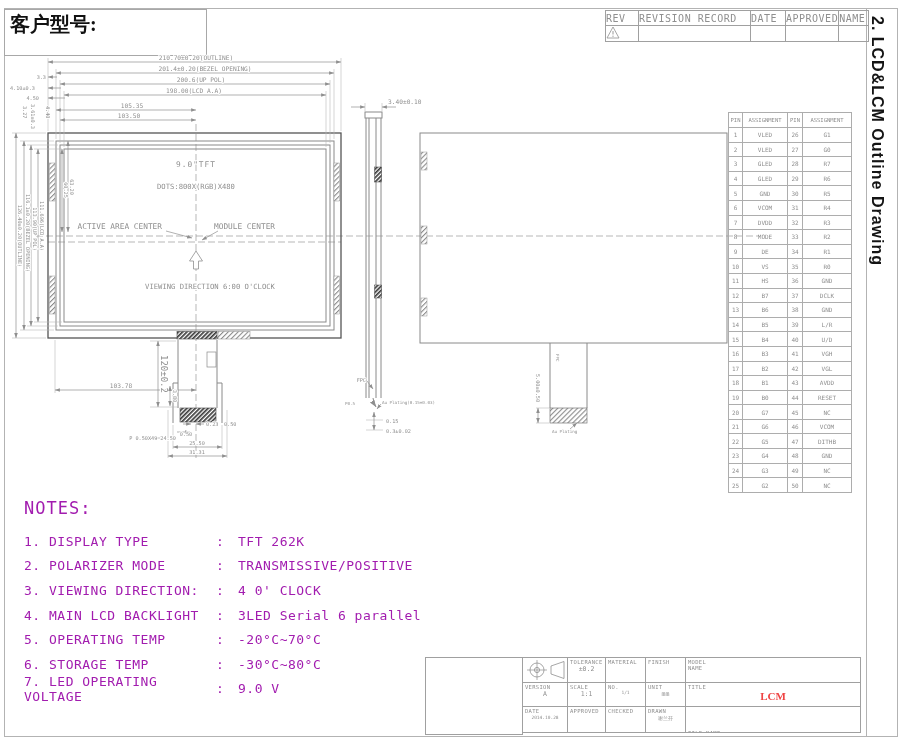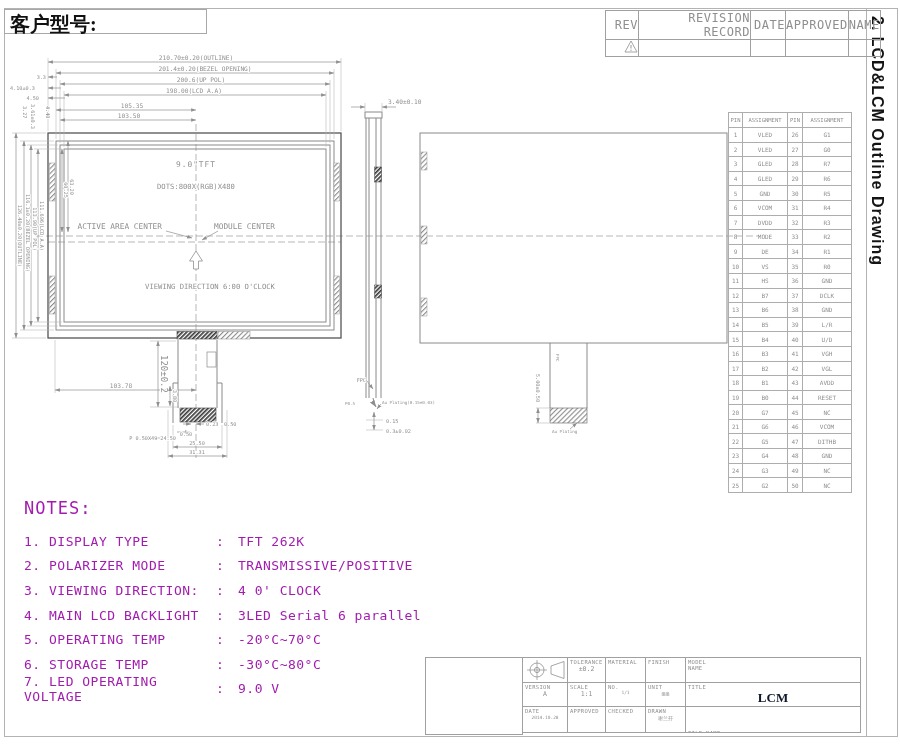--- a/index.html
+++ b/index.html
@@ -4,47 +4,47 @@
 <style>
   html,body{margin:0;padding:0;background:#fff;}
   .page{position:relative;width:900px;height:744px;background:#fff;overflow:hidden;
         font-family:"DejaVu Sans Mono",monospace;}
   
   .sheet-border{position:absolute;left:4px;top:8px;width:861px;height:727px;border:1px solid #b3b3b3;}
   .side-strip{position:absolute;left:866px;top:8px;width:30px;height:727px;border:1px solid #b3b3b3;}
   .side-title{position:absolute;left:868px;top:16px;height:320px;writing-mode:vertical-rl;
       font-family:"Liberation Sans",sans-serif;font-weight:bold;font-size:16px;color:#141414;letter-spacing:1px;}
   
-  .cust-box{position:absolute;left:4px;top:9px;width:203px;height:25px;border:1px solid #a8a8a8;
+  .cust-box{position:absolute;left:4px;top:9px;width:203px;height:47px;border:1px solid #a8a8a8;
       font-family:"Liberation Serif",serif;font-weight:bold;font-size:20px;color:#111;
       padding:1px 0 0 5px;box-sizing:border-box;}
   
   .rev-table{position:absolute;left:605px;top:10px;border-collapse:collapse;}
-  .rev-table td,.rev-table th{border:1px solid #a0a0a0;height:14px;font-size:12px;font-weight:normal;
-      color:#8f8f8f;text-align:right;padding:0;letter-spacing:.5px;}
+  .rev-table td,.rev-table th{border:1px solid #a0a0a0;height:14px;font-size:10px;font-weight:normal;
+      color:#8f8f8f;text-align:left;padding:0;letter-spacing:.5px;}
   
   .pin-table{position:absolute;left:728px;top:112px;border-collapse:collapse;table-layout:fixed;width:123px;}
   .pin-table th,.pin-table td{border:1px solid #adadad;font-size:6px;font-weight:normal;color:#8f8f8f;
       text-align:center;padding:0;height:13.6px;overflow:hidden;white-space:nowrap;}
   .pin-table th{height:14px;font-size:5.5px;}
   
   .notes{position:absolute;left:24px;top:498px;width:480px;color:#a21caf;}
   .notes-title{font-size:17px;letter-spacing:1px;margin-bottom:11px;}
   .nrow{display:flex;height:24.6px;align-items:center;font-size:13px;letter-spacing:.5px;}
   .nl{width:192px;}
   .nc{width:22px;}
   .nv{flex:1;}
   
   .tb-empty{position:absolute;left:425px;top:657px;width:96px;height:76px;border:1px solid #a0a0a0;}
   .title-block{position:absolute;left:522px;top:657px;width:339px;height:76px;border:1px solid #a0a0a0;
       display:grid;grid-template-columns:45px 38px 40px 40px 1fr;grid-template-rows:repeat(3,1fr);box-sizing:border-box;}
   .tb-cell{border-right:1px solid #a0a0a0;border-bottom:1px solid #a0a0a0;position:relative;overflow:hidden;}
   .tb-label{font-size:5.5px;color:#8f8f8f;padding:1px 0 0 2px;letter-spacing:.3px;line-height:1.15;}
   .tb-value{text-align:center;font-size:6.5px;color:#8f8f8f;}
-  .tb-value.big{font-family:"Liberation Serif",serif;font-size:13px;color:#0f172a;font-weight:bold;margin-top:0;}
+  .tb-value.big{font-family:"Liberation Serif",serif;font-size:11px;color:#ef4444;font-weight:bold;margin-top:0;}
   .tb-value.tiny{font-size:4.5px;}
   .tb-sym{display:flex;align-items:center;justify-content:center;height:100%;}
 </style>
 </head>
 <body>
 
 <div class="page">
 
   <div class="sheet-border"></div>
   <div class="side-strip"></div>

